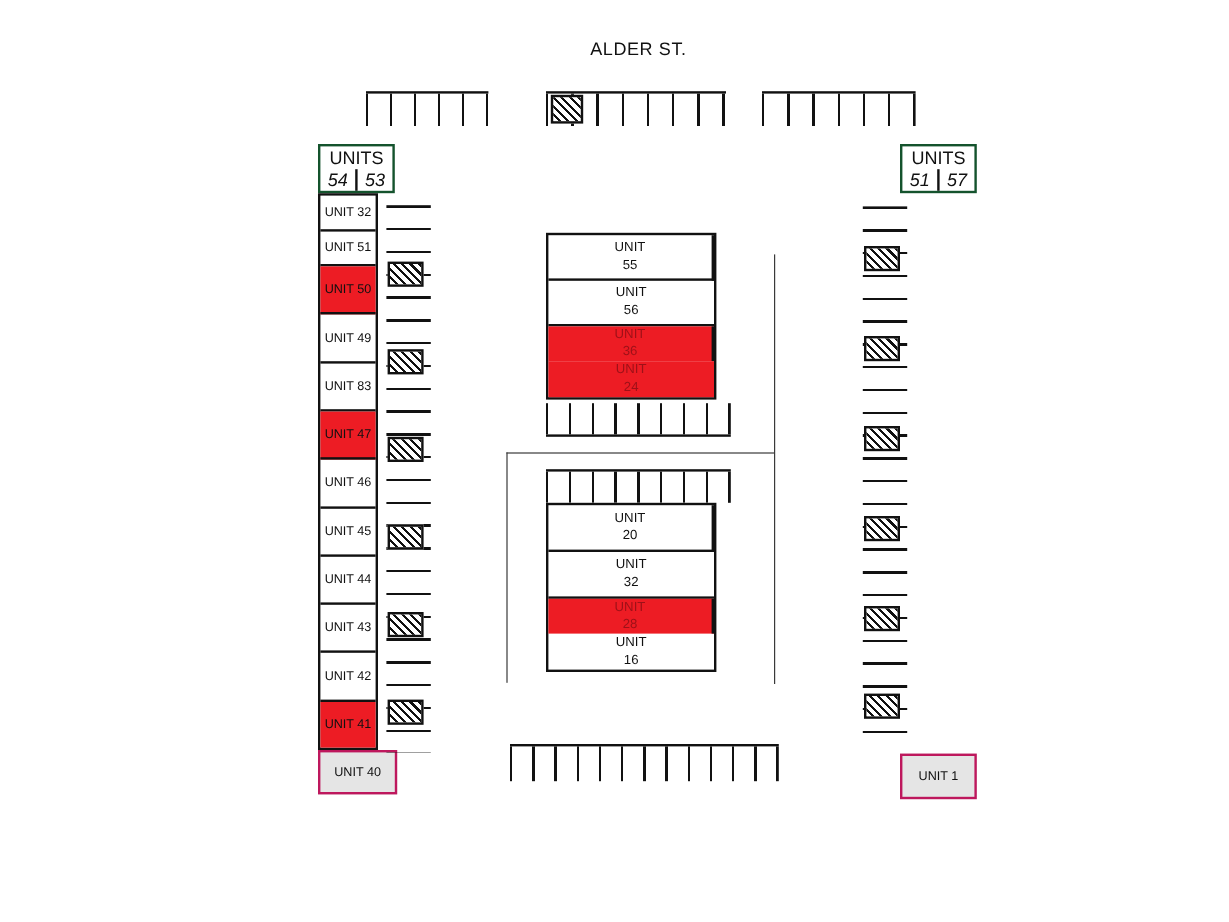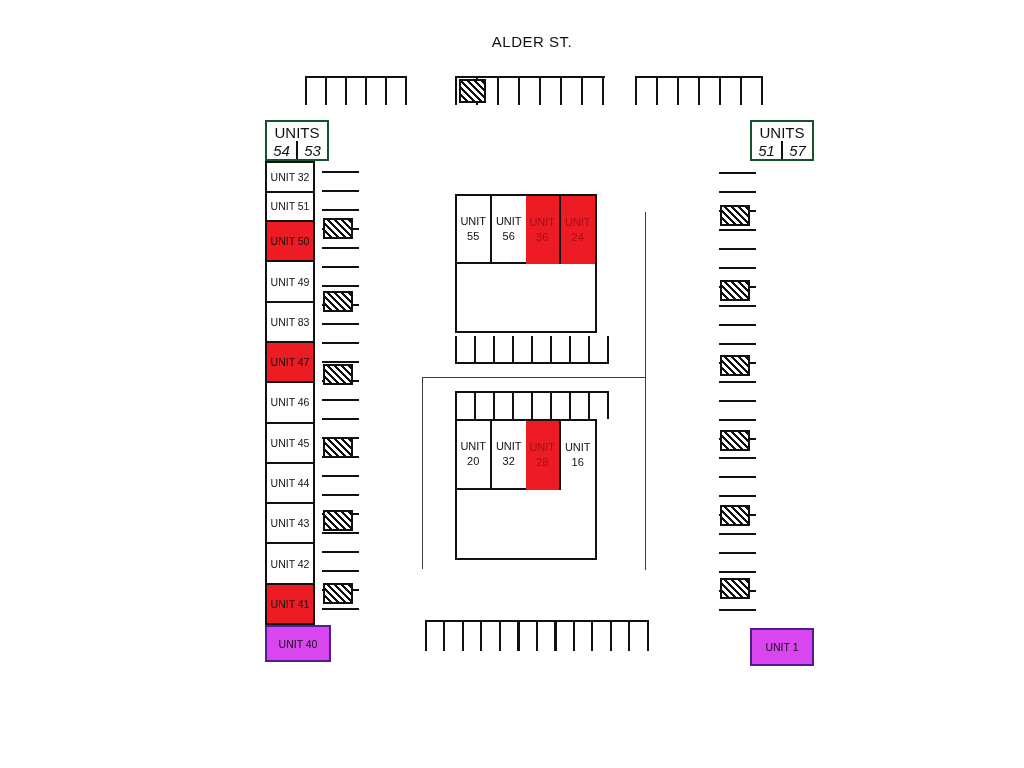--- a/index.html
+++ b/index.html
@@ -32,25 +32,25 @@
   .hb-cell { flex:1; display:flex; align-items:center; justify-content:center; }
   .hb-cell.second { border-left:2px solid #111; }
 
   .unit-col { border:2px solid #111; display:flex; flex-direction:column; background:#fff; }
   .unit-row { flex:1; border-bottom:2px solid #111; display:flex; align-items:center;
     justify-content:center; font-size:10.5px; white-space:nowrap; overflow:hidden; }
   .unit-row:last-child { border-bottom:none; }
   .unit-row.short { flex:.72; }
   .unit-row.red { background:var(--red); }
 
-  .footer-box { border:2px solid #4c1d95; display:flex; align-items:center;
-    justify-content:center; font-size:10.5px; background:#d946ef; }
+  .footer-box { border:2px solid #be185d; display:flex; align-items:center;
+    justify-content:center; font-size:10.5px; background:#e5e5e5; }
 
   .block { border:2px solid #111; display:grid;
-    grid-template-columns:1fr 1fr 1fr 1fr; grid-template-rows:1fr 1fr; background:#fff; }
+    grid-template-columns:1fr; grid-template-rows:1fr 1fr; background:#fff; }
   .block .cell { display:flex; align-items:center; justify-content:center;
     text-align:center; font-size:11px; line-height:1.35; white-space:pre-line; }
   .block .cell:nth-child(1), .block .cell:nth-child(2) { border-bottom:2px solid #111; }
   .block .cell:nth-child(1), .block .cell:nth-child(3) { border-right:2px solid #111; }
   .block .cell.red { background:var(--red); color:#9e1118; }
 
   .hline, .vline { background:#3a3a3a; }
 </style>
 </head>
 <body>

